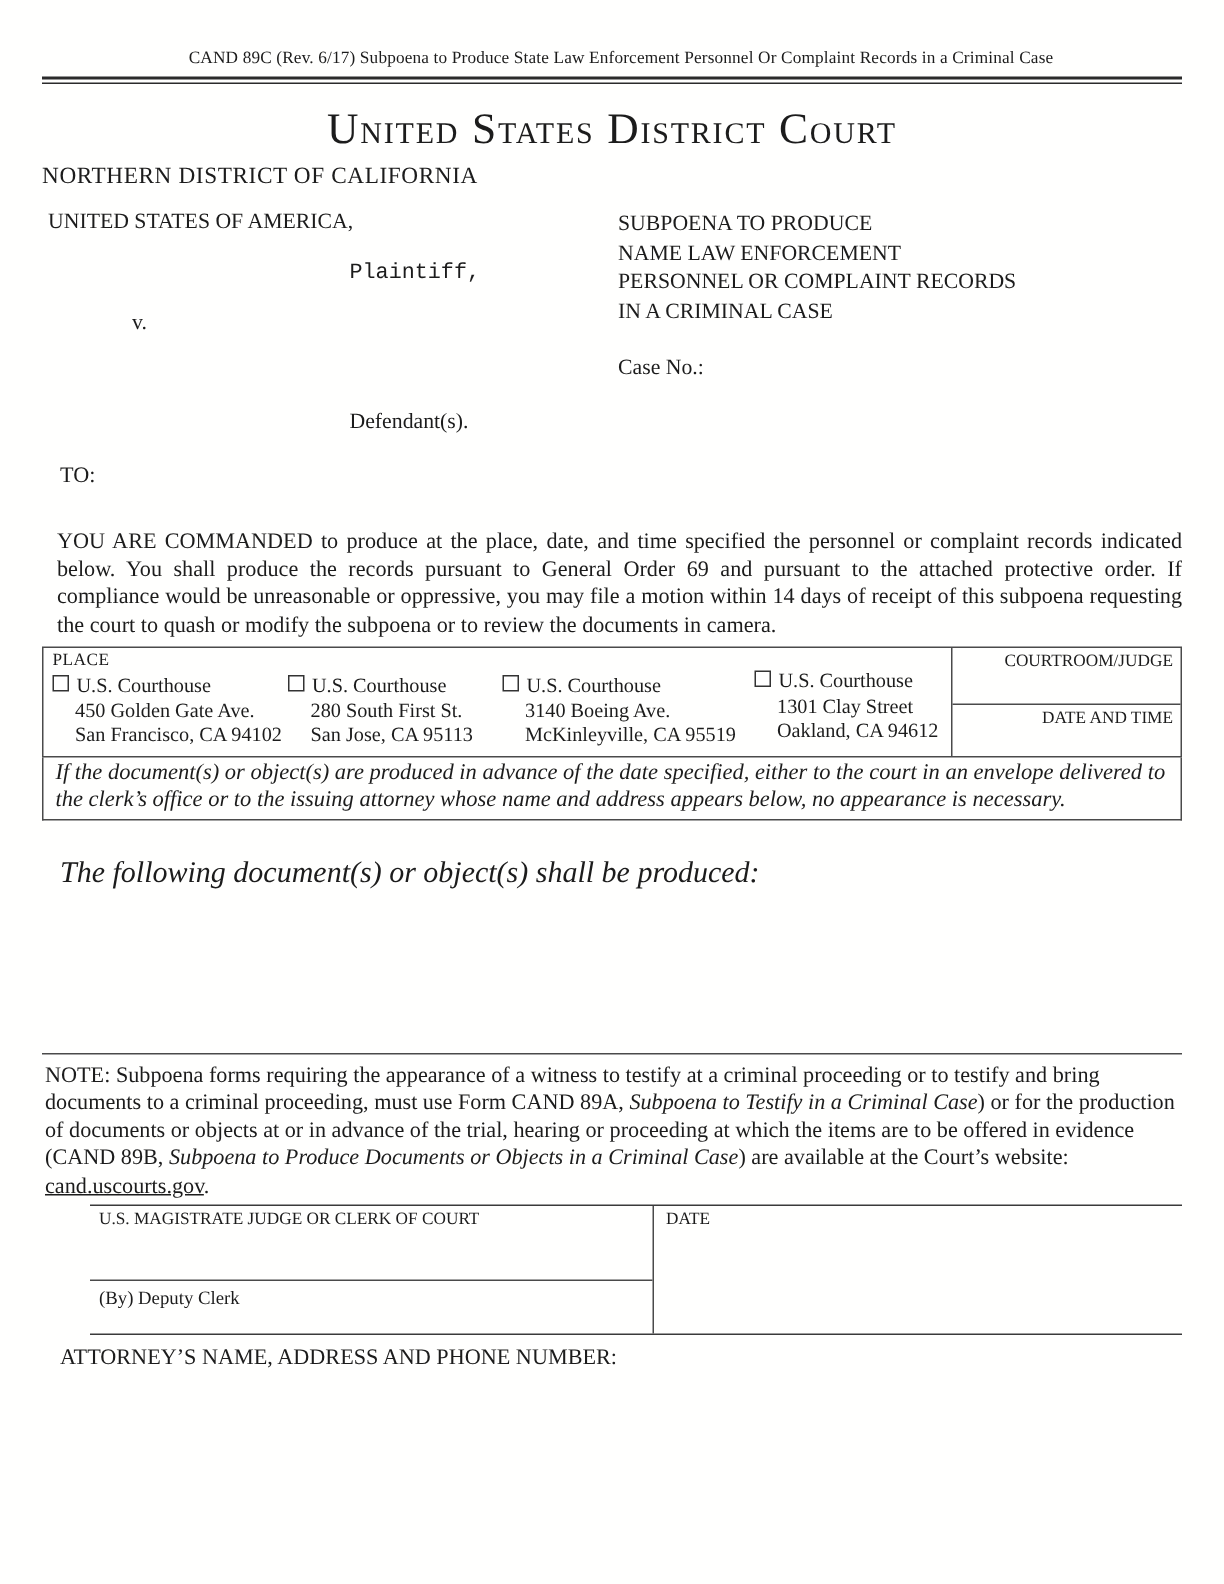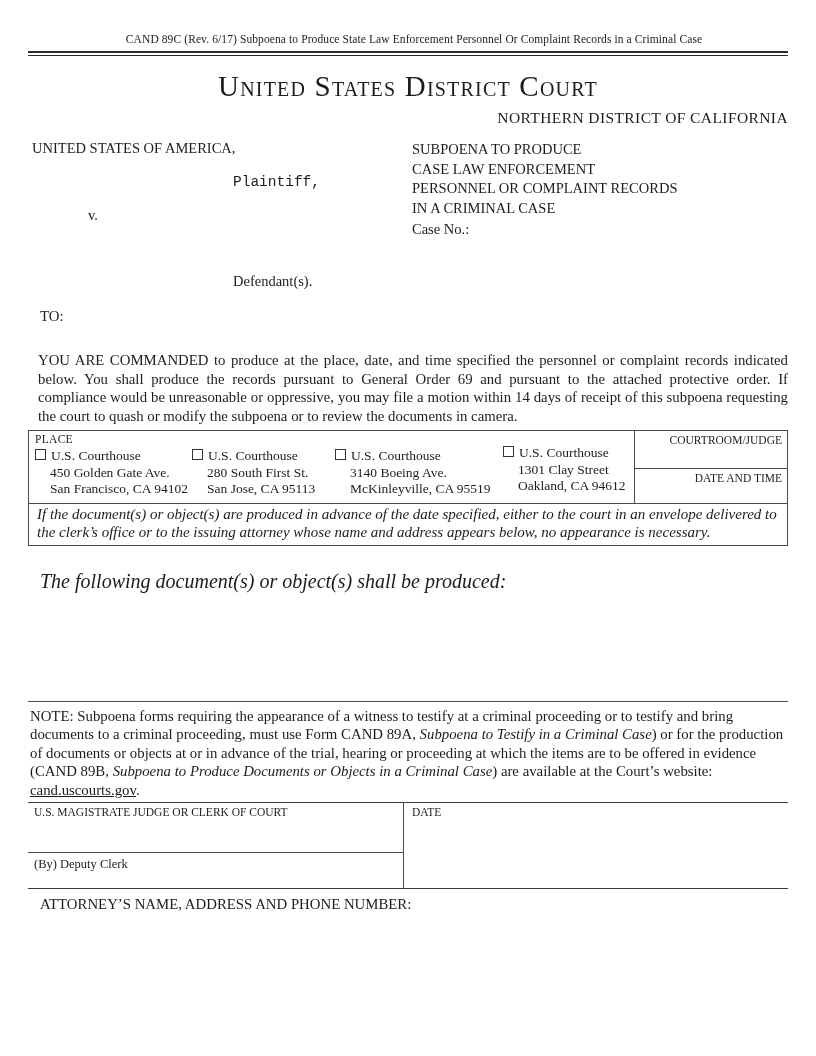--- a/index.html
+++ b/index.html
@@ -4,30 +4,30 @@
 <style>
   html, body { margin:0; padding:0; background:#ffffff; width:816px; height:1056px; overflow:hidden; }
   .page {
     position:relative; width:816px; height:1056px; box-sizing:border-box;
     padding:33px 28px 0 28px;
     font-family:"Liberation Serif", serif; color:#1c1c1c; background:#fffffe;
   }
   .form-header { font-size:11.5px; padding-left:12px; letter-spacing:0.1px;text-align:center; }
   .double-rule { margin-top:6px; height:2px; border-top:2.5px solid #2b2b2b; border-bottom:1.2px solid #2b2b2b; }
   .court-title { margin-top:14px; text-align:center; font-variant:small-caps; font-size:29px; letter-spacing:1.2px; }
-  .court-subtitle { margin-top:6px; text-align:right; font-size:15.5px; letter-spacing:0.4px; }
+  .court-subtitle { margin-top:6px; text-align:left; font-size:15.5px; letter-spacing:0.4px; }
 
   .caption { position:relative; height:158px; margin-top:13px; font-size:14.5px; }
   .cap-plaintiff-name { position:absolute; left:4px; top:0; }
   .cap-plaintiff-label { position:absolute; left:205px; top:34px;font-family:Liberation Mono, monospace; }
   .cap-versus { position:absolute; left:60px; top:67px; }
   .cap-defendant-label { position:absolute; left:205px; top:133px; }
   .caption-right { position:absolute; left:384px; top:0; width:376px; }
   .subpoena-title div { line-height:19.5px; }
-  .case-no-row { margin-top:2px; }
+  .case-no-row { margin-top:17px; }
   .fill-inline { display:inline-block; min-width:200px; height:14px; }
 
   .to-row { margin-top:9px; font-size:14.8px; padding-left:12px; }
   .to-fill { display:inline-block; min-width:600px; height:14px; }
 
   .command { margin:26px 0 0 0; font-size:14.8px; line-height:18.5px; text-align:justify; padding:0 0 0 10px; }
 
   .place-table { display:flex; margin-top:5px; border:1px solid #4a4a4a; }
   .place-left { flex:1; padding:2px 4px 5px 6px; }
   .place-label { font-size:11.5px; letter-spacing:0.3px; }
@@ -46,21 +46,21 @@
   .advance-box { border:1px solid #4a4a4a; border-top:none; font-style:italic; font-size:15px; line-height:18.5px; padding:1px 8px 3px 8px; }
 
   .documents-label { margin-top:24px; padding-left:12px; font-size:20px;font-style:italic; }
   .documents-area { height:108px; }
 
   .note-section { border-top:1px solid #4a4a4a; padding:5px 0 3px 2px; }
   .note { margin:0; font-size:14.8px; line-height:18.5px; padding-right:4px; }
   .it { font-style:italic; }
   .ul { text-decoration:underline; }
 
-  .sig-table { display:flex; border-top:1.5px solid #3a3a3a; border-bottom:1.5px solid #3a3a3a; }
+  .sig-table { display:flex; border-top:1.5px solid #3a3a3a; border-bottom:1.5px solid #3a3a3a;margin-left:32px; }
   .sig-left { width:375px; border-right:1px solid #4a4a4a; display:flex; flex-direction:column; }
   .sig-judge { height:50px; border-bottom:1px solid #4a4a4a; padding:3px 6px; box-sizing:border-box; font-size:11.5px; }
   .sig-deputy { height:35px; padding:4px 6px; box-sizing:border-box; font-size:12.5px; }
   .sig-right { flex:1; padding:3px 8px; font-size:11.5px; }
 
   .attorney-label { margin-top:7px; padding-left:12px; font-size:14.8px; }
   .attorney-area { height:140px; }
 </style>
 </head>
 <body>
@@ -75,21 +75,21 @@
 
   <div class="caption">
     <div class="cap-plaintiff-name">UNITED STATES OF AMERICA,</div>
     <div class="cap-plaintiff-label">Plaintiff,</div>
     <div class="cap-versus">v.</div>
     <div class="cap-defendant-label">Defendant(s).</div>
 
     <div class="caption-right">
       <div class="subpoena-title">
         <div>SUBPOENA TO PRODUCE</div>
-        <div>CASE LAW ENFORCEMENT</div>
+        <div>NAME LAW ENFORCEMENT</div>
         <div>PERSONNEL OR COMPLAINT RECORDS</div>
         <div>IN A CRIMINAL CASE</div>
       </div>
       <div class="case-no-row">
         <span>Case No.:</span>
         <span class="fill-inline"></span>
       </div>
     </div>
   </div>
 

